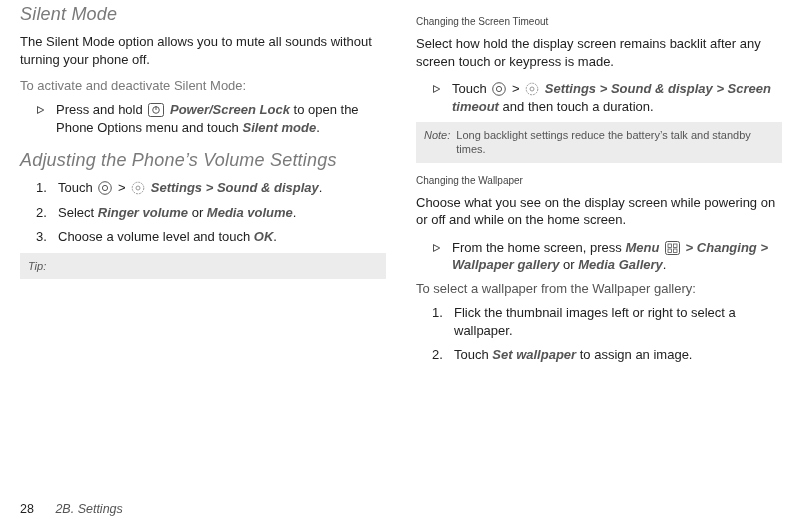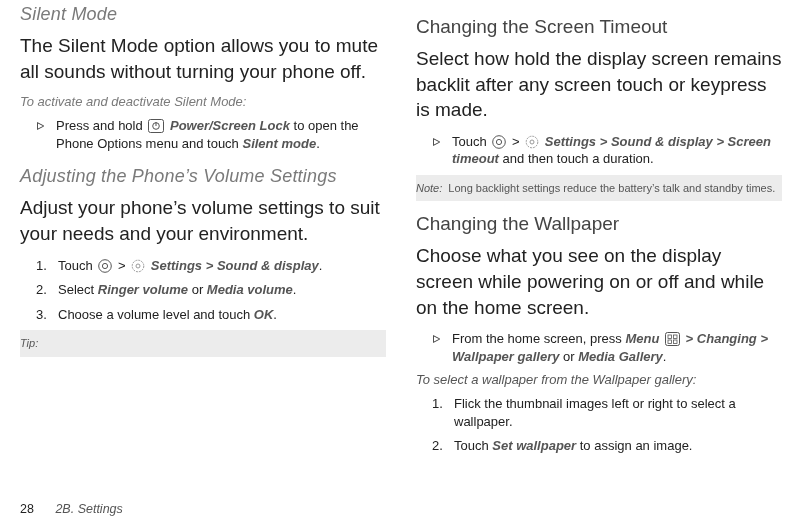--- a/index.html
+++ b/index.html
@@ -23,36 +23,35 @@
     font-style: italic;
     font-weight: 400;
     color: #7a7a7a;
     font-size: 18px;
     margin-bottom: 8px;
     letter-spacing: 0.2px;
   }
   h3.sub {
     font-weight: 400;
     color: #444;
-    font-size: 19px;
+    font-size: 10px;
     margin: 12px 0 8px 0;
   }
   p.body {
-    font-size: 19px;
+    font-size: 13px;
     line-height: 1.35;
     margin-bottom: 10px;
     font-weight: 300;
     color: #222;
   }
   p.lead {
     color: #7a7a7a;
     font-size: 13px;
     font-weight: 300;
     margin-bottom: 8px;
-    font-style: italic;
   }
   .step-line, .bullet-line {
     display: flex;
     gap: 8px;
     font-size: 13px;
     line-height: 1.35;
     margin-bottom: 7px;
     padding-left: 16px;
     font-weight: 300;
   }
@@ -61,21 +60,21 @@
   .bold { font-weight: 700; color:#555;font-style:italic; }
   .icon {
     display: inline-flex;
     vertical-align: -3px;
     margin: 0 2px;
   }
   .callout {
     background: #ececec;
     font-size: 11px;
     line-height: 1.3;
-    padding: 6px 0;
+    padding: 6px 8px;
     margin: 6px 0 10px 0;
     display: flex;
     gap: 6px;
     font-style: italic;
     color: #555;
   }
   .callout .tag { flex: 0 0 auto; }
   .callout .msg { flex: 1 1 auto; font-style: normal; }
   .callout.note .msg { font-style: normal; }
   .footer {
@@ -115,21 +114,20 @@
               <line x1="8" y1="3" x2="8" y2="7" stroke="#555"></line>
             </svg>
         </span>
         <span class="bold">Power/Screen Lock</span>
         <span> to open the Phone Options menu and touch </span>
         <span class="bold">Silent mode</span><span>.</span>
       </span>
     </div>
 
     <h2 class="section" style="margin-top:14px">Adjusting the Phone’s Volume Settings</h2>
-    <p class="body">Adjust your phone’s volume settings to suit your needs and your environment.</p>
 
     <div class="step-line">
       <span class="step-num">1.</span>
       <span>
         <span>Touch </span>
         <span class="icon">
           <svg width="14" height="14" viewBox="0 0 14 14">
               <circle cx="7" cy="7" r="6.3" fill="none" stroke="#555"></circle>
               <circle cx="7" cy="7" r="2.6" fill="none" stroke="#555"></circle>
             </svg>

